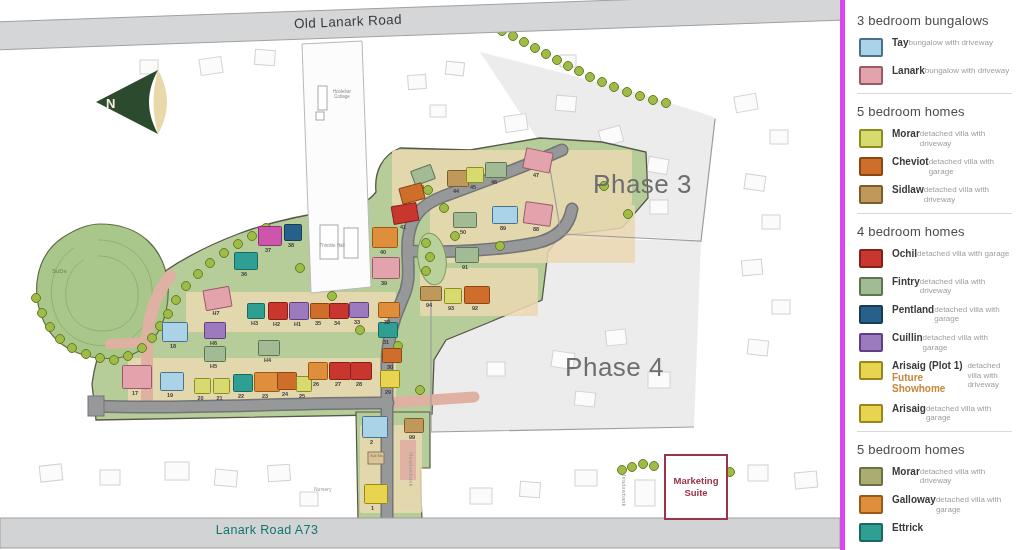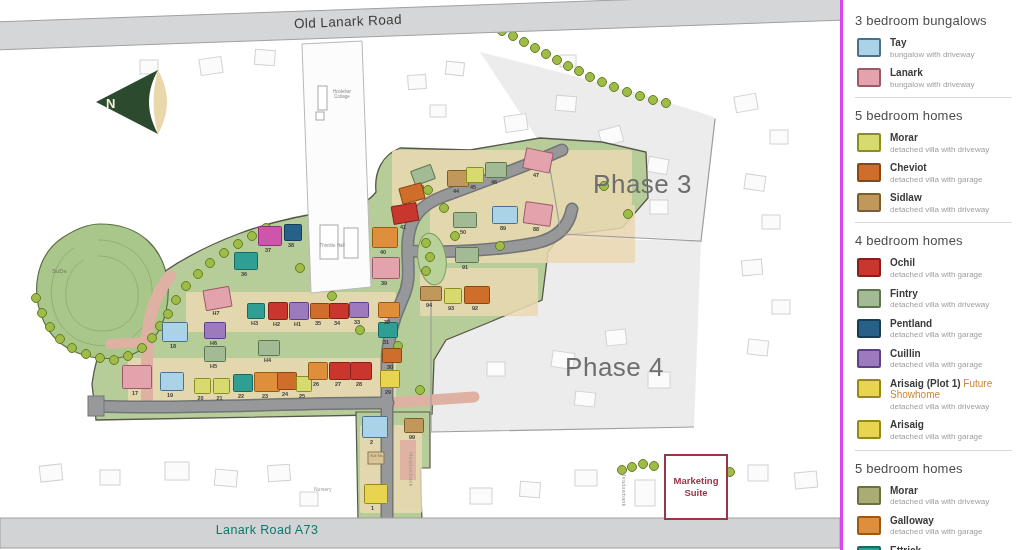--- a/index.html
+++ b/index.html
@@ -24,27 +24,27 @@
   .lbl-substa{left:369px;top:455px;width:15px;font-size:3.5px;color:#7a6a45;text-align:center;}
   .vlabel{position:absolute;writing-mode:vertical-rl;font-size:5px;color:#9a9a9a;letter-spacing:.5px;}
   .vlabel1{left:408px;top:452px;}
   .vlabel2{left:621px;top:472px;}
   .marketing-suite{position:absolute;left:664px;top:454px;width:64px;height:66px;background:#ffffff;
     border:2px solid #9a3448;box-sizing:border-box;display:flex;flex-direction:column;
     align-items:center;justify-content:center;text-align:center;}
   .marketing-suite span{font-size:9.5px;font-weight:bold;color:#9a3448;line-height:1.25;}
   
   .legend{position:absolute;left:840px;top:0;width:184px;height:550px;background:#fff;
-    border-left:3px solid #d946ef;box-sizing:border-box;padding:8px 10px 6px 12px;}
+    border-left:5px solid #d946ef;box-sizing:border-box;padding:8px 10px 6px 12px;}
   .lg-title{font-size:13px;color:#4c4c4c;margin:5px 0 9px 0;letter-spacing:.2px;}
   .lg-item{display:flex;align-items:flex-start;margin:0 0 8px 2px;}
   .lg-icon{flex:0 0 auto;width:20px;height:15px;border:2px solid;border-radius:2px;margin-right:9px;margin-top:1px;box-sizing:content-box;}
-  .lg-text{display:flex;flex-direction:column;}
+  .lg-text{display:flex;flex-direction:row;}
   .lg-name{font-size:10px;font-weight:bold;color:#3a3a3a;line-height:1.15;}
-  .lg-badge{font-weight:400;color:#c8873a;}
+  .lg-badge{font-weight:700;color:#c8873a;}
   .lg-desc{font-size:8px;color:#9d9d9d;line-height:1.2;margin-top:1px;}
   .lg-divider{height:1px;background:#d9d9d9;margin:8px 2px 10px 0;}
 </style>
 </head>
 <body>
 
 <div class="stage">
 
   <div class="map">
     <svg width="840" height="550" viewBox="0 0 840 550">

